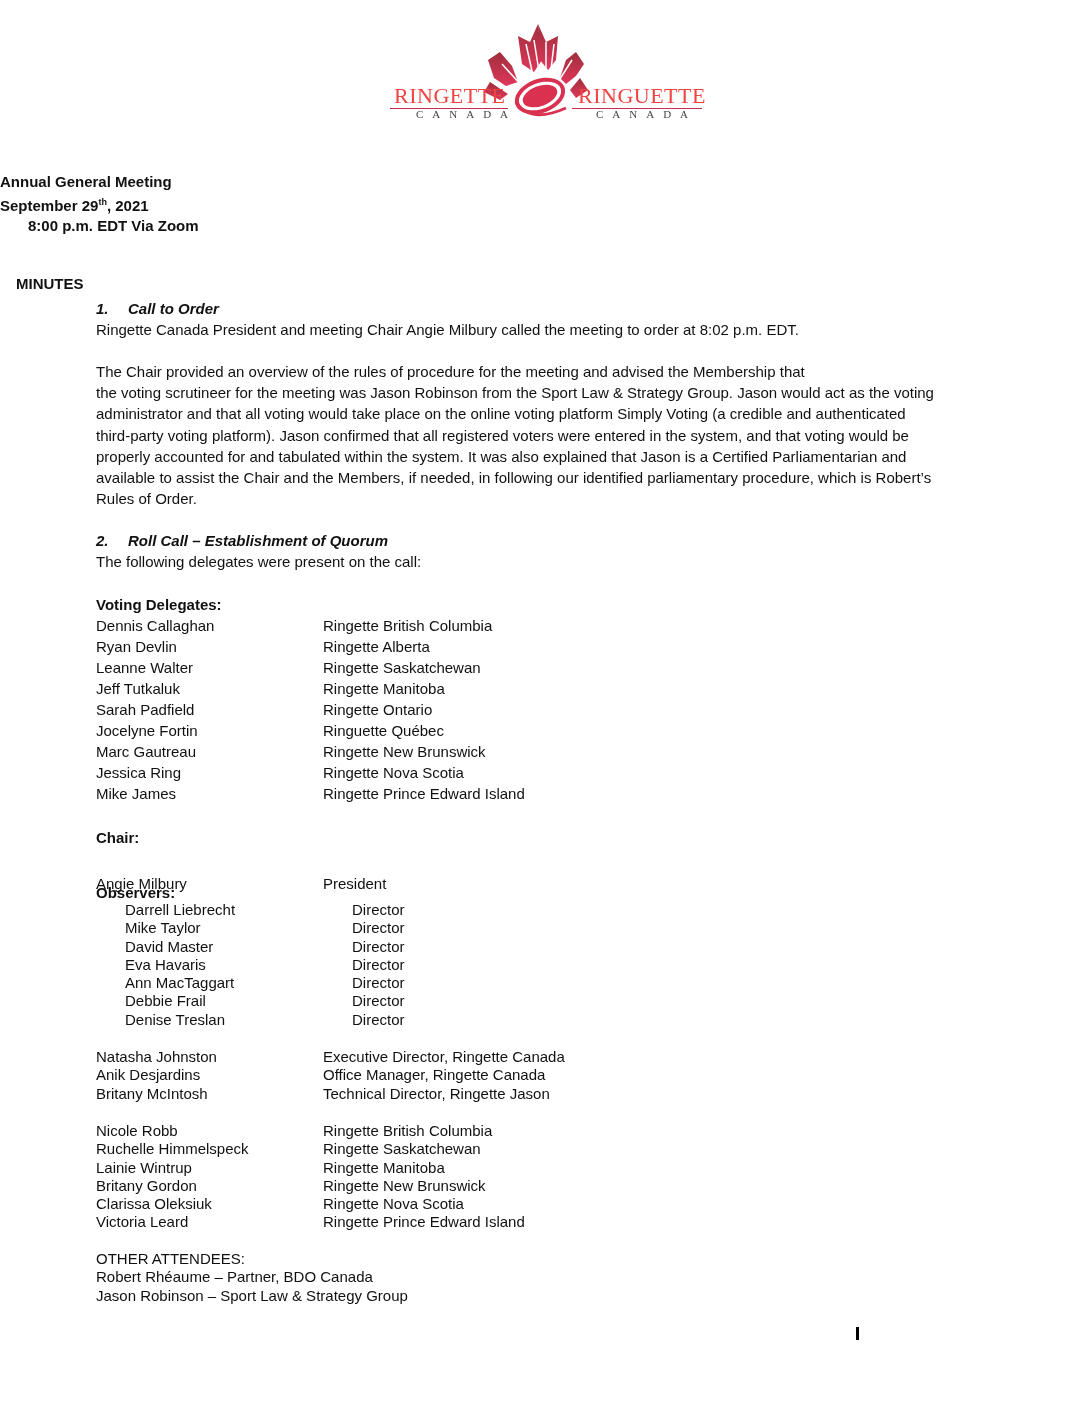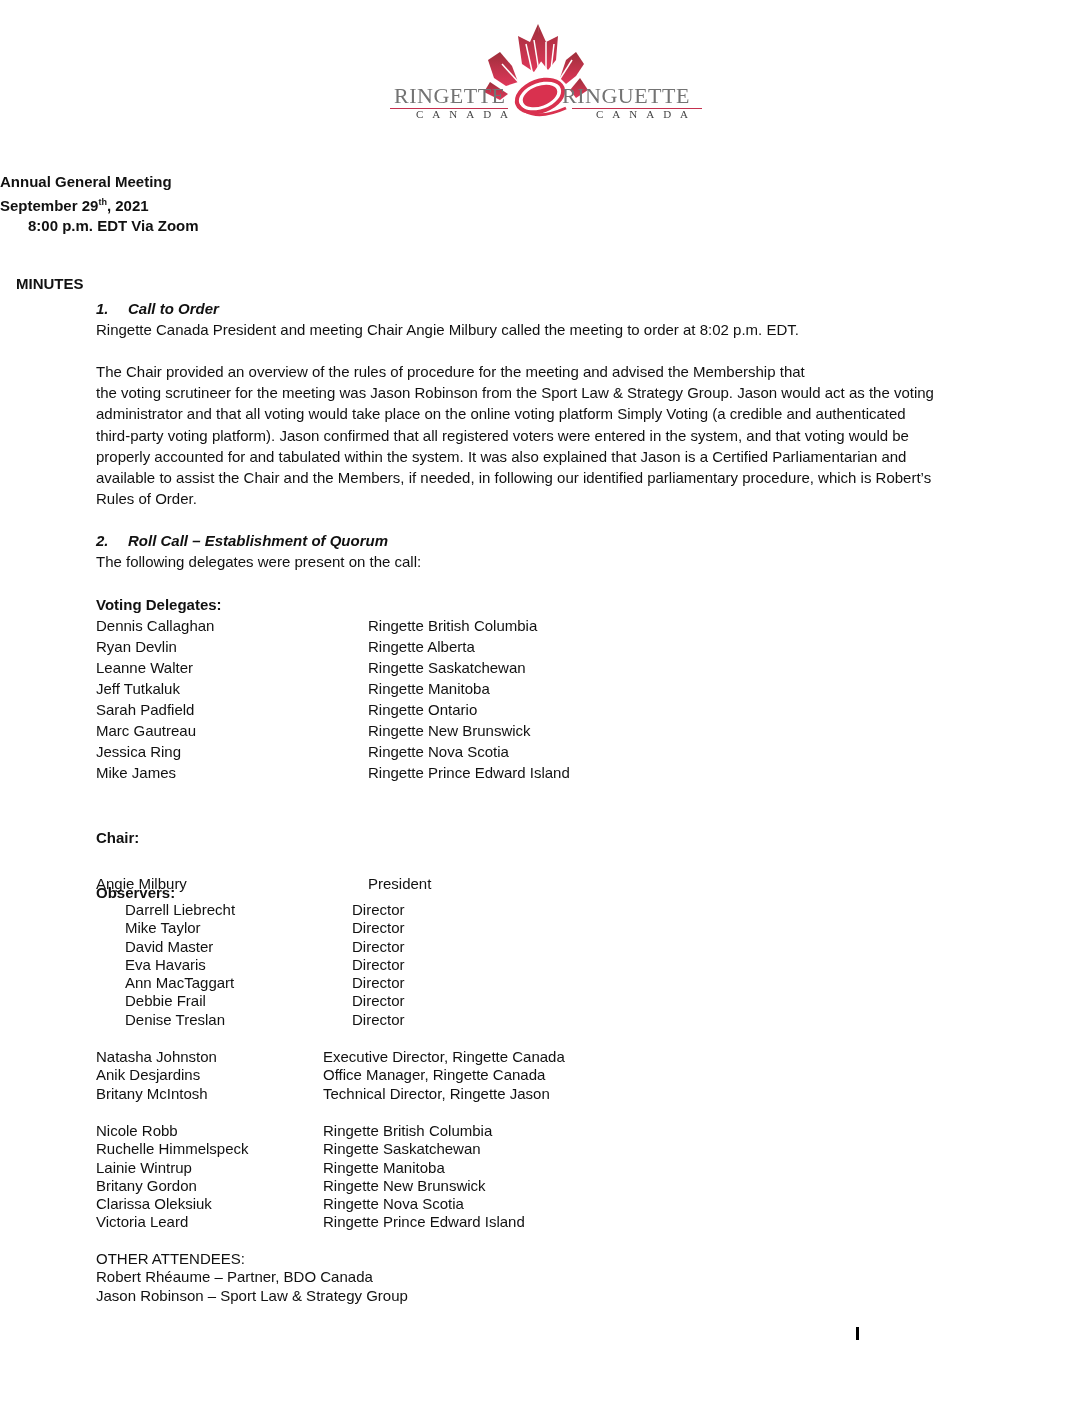--- a/index.html
+++ b/index.html
@@ -2,21 +2,21 @@
 <html><head>
   <meta charset="utf-8">
   <style>
     html, body { margin: 0; padding: 0; background: #ffffff; }
     body {
       width: 1088px; height: 1408px; position: relative; overflow: hidden;
       font-family: "Liberation Sans", sans-serif; color: #111;
     }
     .logo { position: absolute; left: 390px; top: 20px; width: 312px; height: 105px; }
     .logo .wordmark {
-      position: absolute; font-family: "Liberation Serif", serif; color: #737373;
+      position: absolute; font-family: "Liberation Serif", serif; color: #ef4444;
       font-size: 22px; letter-spacing: 0.5px; top: 63px;
     }
     .logo .sub {
       position: absolute; font-family: "Liberation Serif", serif; color: #444;
       font-size: 11px; letter-spacing: 9px; top: 88px;
     }
     .logo .rule { position: absolute; height: 1px; background: #c4304e; top: 88px; }
 
     .center-title {
       position: absolute; left: 0; width: 1088px; 
@@ -28,21 +28,21 @@
     .section-head { font-weight: bold; font-style: italic; }
     .section-head .num { display: inline-block; width: 32px; }
     .bold { font-weight: bold; }
 
     .para { position: absolute; left: 96px; width: 900px; font-size: 15px; line-height: 21.2px; }
     .para div { white-space: nowrap; }
 
     .rows { position: absolute; left: 96px; font-size: 15px; }
     .row { display: flex; white-space: nowrap; }
     .row .name { width: 227px; }
-    .rows.r21 .row { height: 21px; line-height: 21px; gap: 45px; }
+    .rows.r21 .row { height: 21px; line-height: 21px; }
     .rows.r18 .row { height: 18.3px; line-height: 18.3px; }
 
     .page-mark { position: absolute; left: 856px; top: 1327px; width: 3px; height: 13px; background: #000; }
   </style>
 </head>
 <body>
 
 <div class="logo">
   <svg width="312" height="105" style="position:absolute;left:0;top:0">
     <defs>
@@ -72,21 +72,21 @@
     </g>
 
     <ellipse cx="150" cy="76" rx="26" ry="17" fill="#d9314f" transform="rotate(-20 150 76)"></ellipse>
     <ellipse cx="150" cy="76" rx="22" ry="13" fill="#ffffff" transform="rotate(-20 150 76)"></ellipse>
     <ellipse cx="150" cy="76" rx="18" ry="10" fill="#d9314f" transform="rotate(-20 150 76)"></ellipse>
     <path d="M126,82 Q140,104 176,88" stroke="#d9314f" stroke-width="3" fill="none"></path>
   </svg>
   <div class="rule" style="left:0;width:118px;"></div>
   <div class="rule" style="left:182px;width:130px;"></div>
   <span class="wordmark" style="left:4px;">RINGETTE</span>
-  <span class="wordmark" style="left:172px;">RINGUETTE</span>
+  <span class="wordmark" style="left:188px;">RINGUETTE</span>
   <span class="sub" style="left:26px;">CANADA</span>
   <span class="sub" style="left:206px;">CANADA</span>
 </div>
 
 <div class="center-title" style="top:171px;">Annual General Meeting</div>
 <div class="center-title" style="top:192px;">
   <span>September 29</span><sup>th</sup><span>, 2021</span>
 </div>
 <div class="center-title" style="top:215px;padding-left:28px;">8:00 p.m. EDT Via Zoom</div>
 <div class="center-title" style="top:273px;padding-left:16px;">MINUTES</div>
@@ -127,20 +127,24 @@
     </div>
   <div class="row">
       <span class="name">Jeff Tutkaluk</span>
       <span>Ringette Manitoba</span>
     </div>
   <div class="row">
       <span class="name">Sarah Padfield</span>
       <span>Ringette Ontario</span>
     </div>
   <div class="row">
+      <span class="name">Jocelyne Fortin</span>
+      <span>Ringuette Québec</span>
+    </div>
+  <div class="row">
       <span class="name">Marc Gautreau</span>
       <span>Ringette New Brunswick</span>
     </div>
   <div class="row">
       <span class="name">Jessica Ring</span>
       <span>Ringette Nova Scotia</span>
     </div>
   <div class="row">
       <span class="name">Mike James</span>
       <span>Ringette Prince Edward Island</span>

